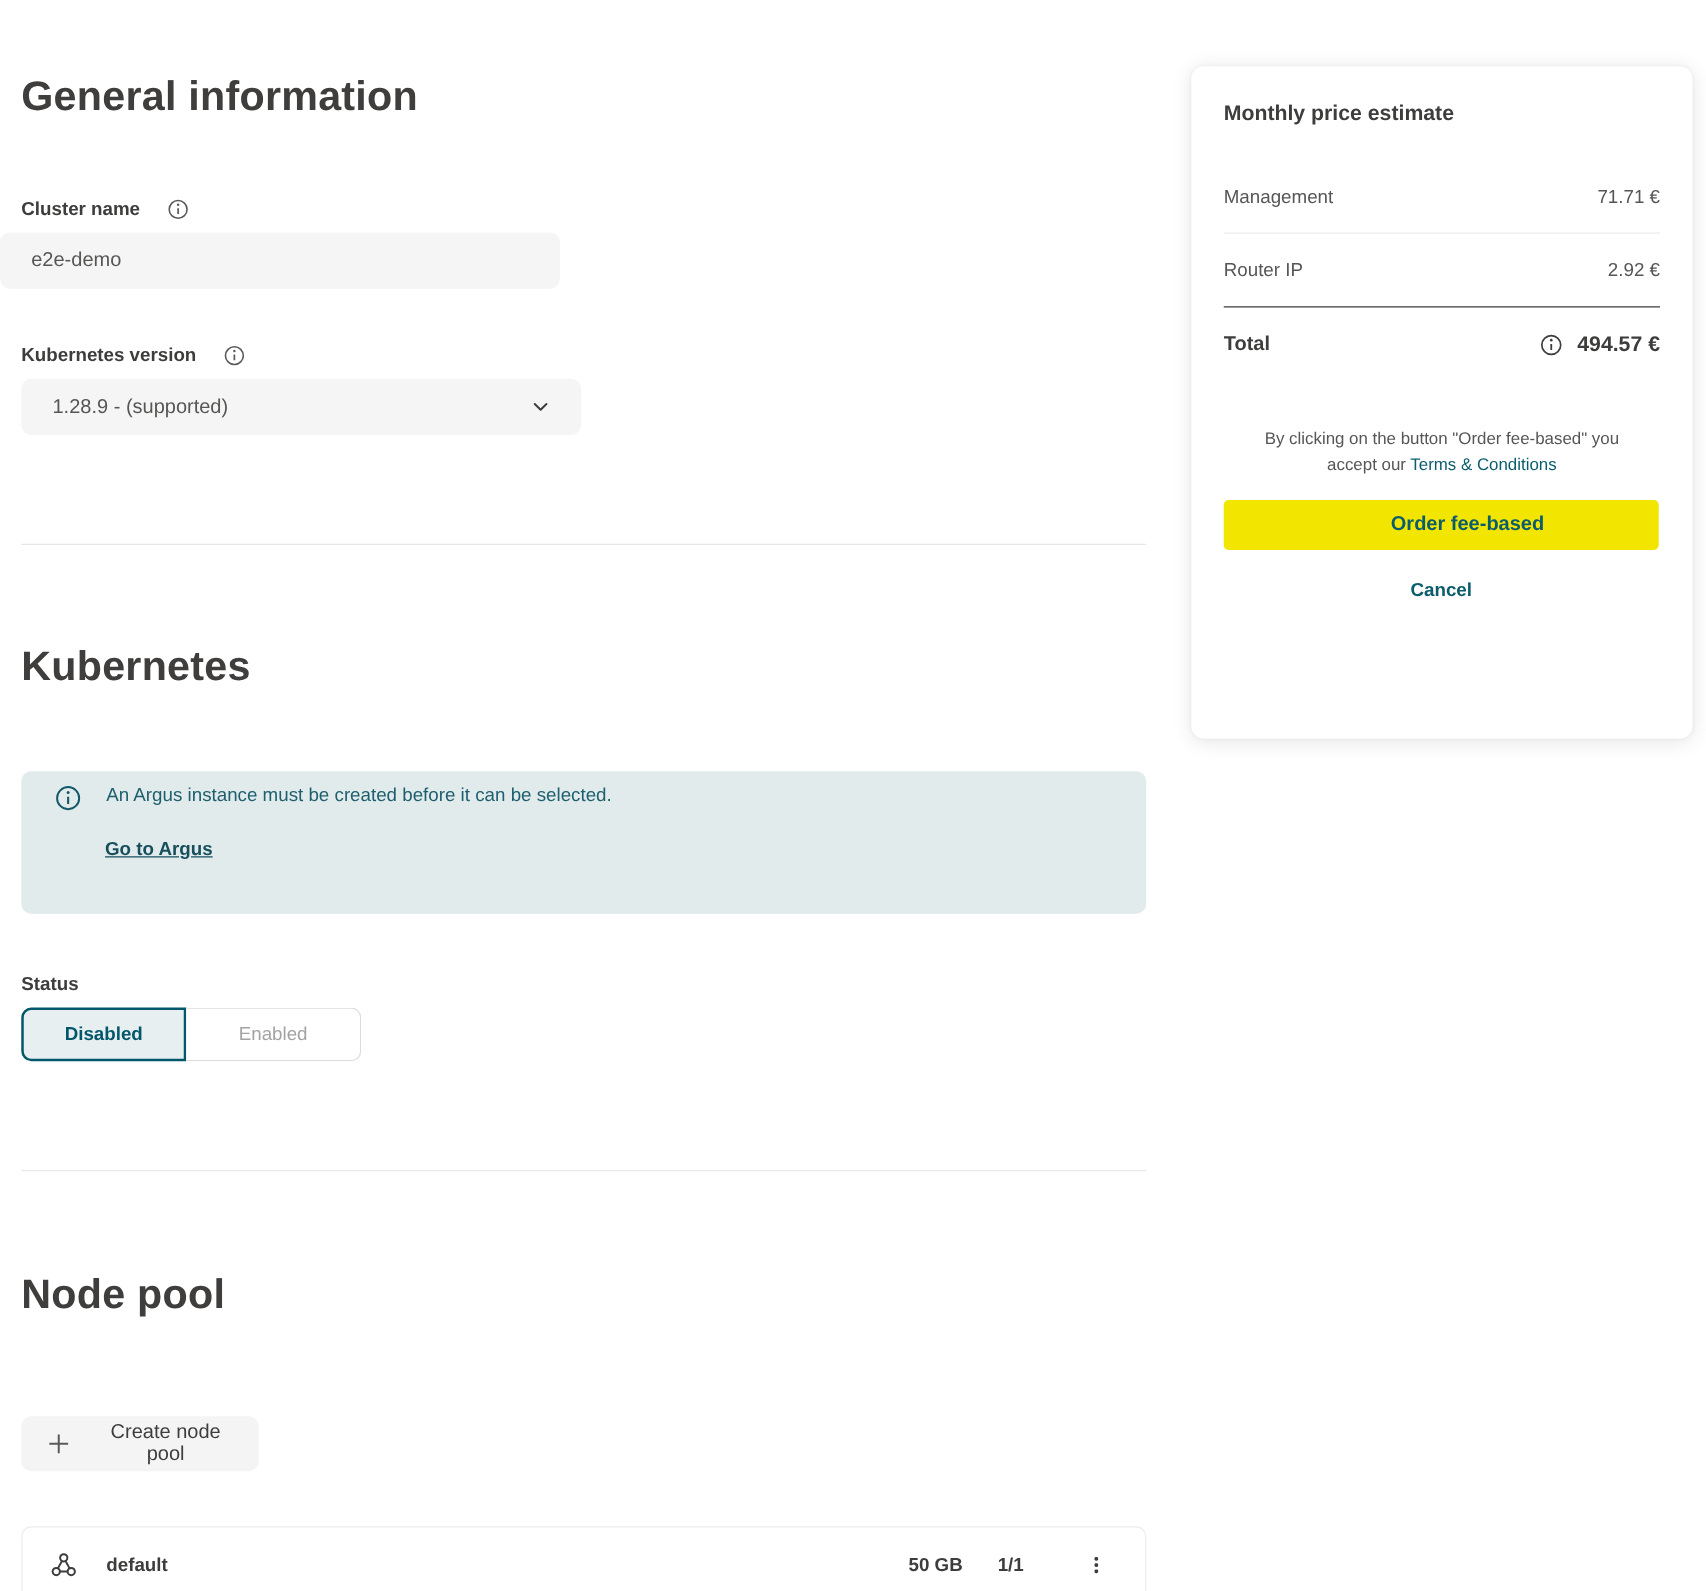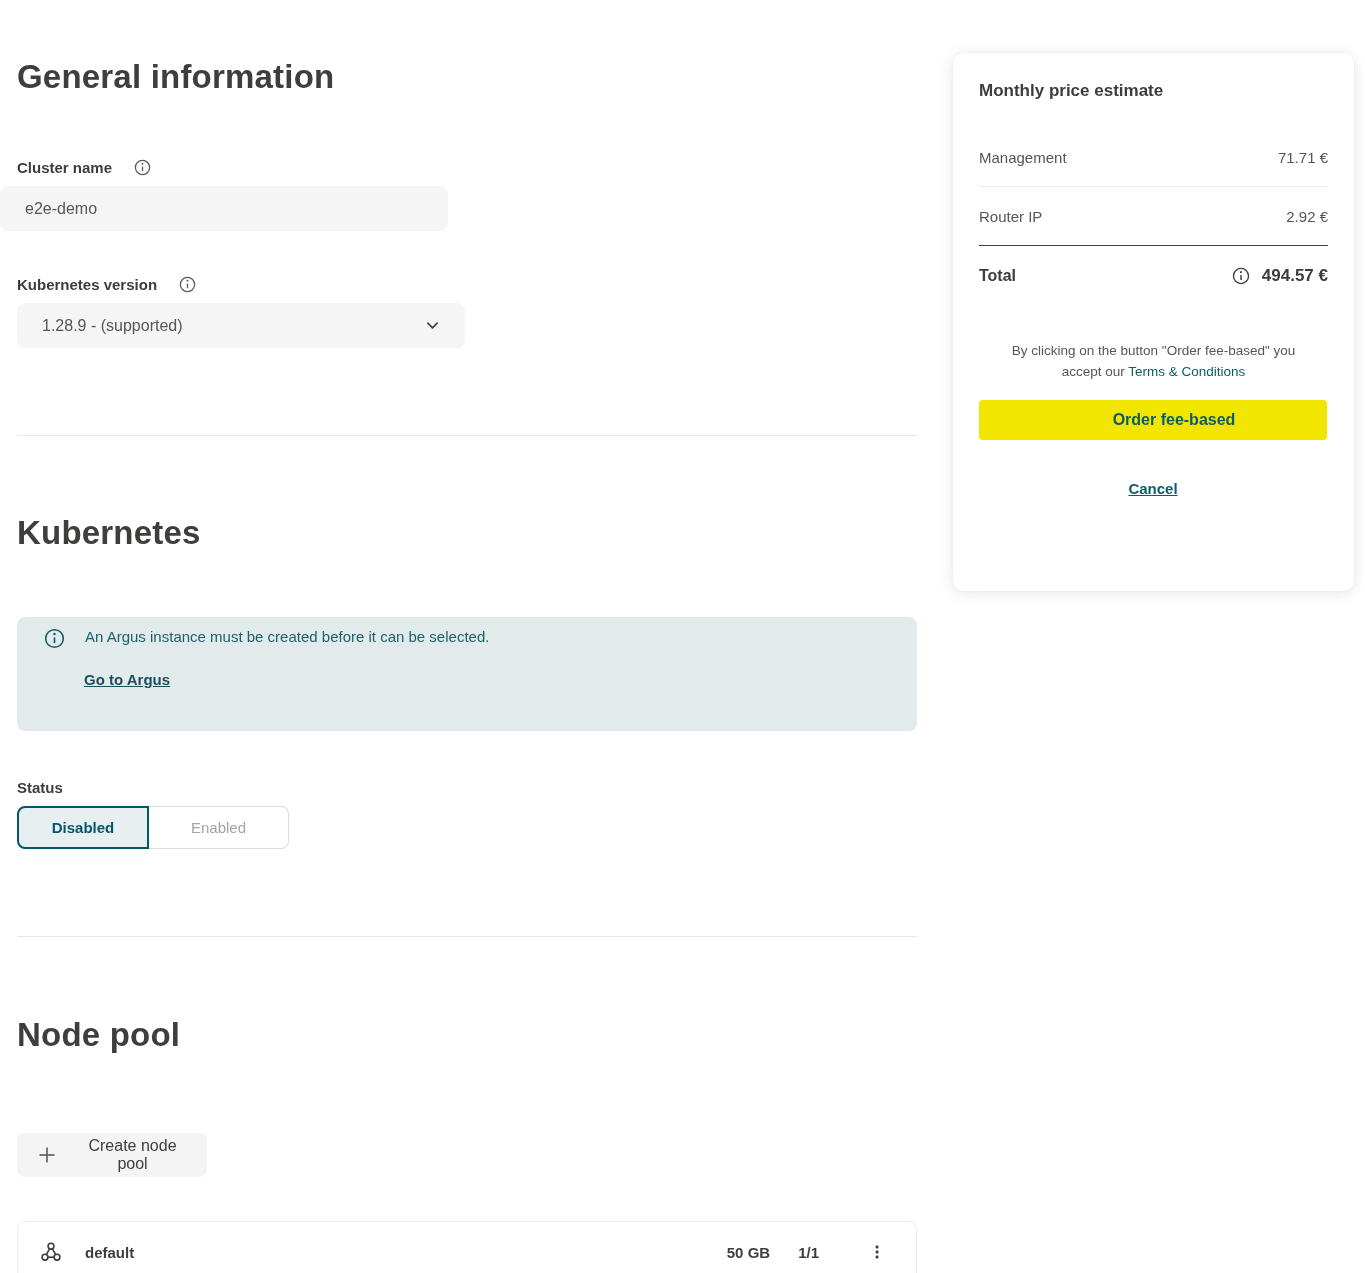--- a/index.html
+++ b/index.html
@@ -137,26 +137,25 @@
     margin-top:18px;
     width:348px; height:40px;
     background:#f2e500;
     border:none; border-radius:4px;
     font-family:"Liberation Sans", sans-serif;
     font-size:16px; font-weight:700; color:#0b5d6c;
     cursor:pointer;
     padding-left:42px;
   }
   .cancel-btn {
-    margin-top:40px; width:348px; text-align:center;
+    margin-top:24px; width:348px; text-align:center;
     background:none; border:none;
     font-family:"Liberation Sans", sans-serif;
     font-size:15px; font-weight:700; color:#0b5d6c;
     cursor:pointer;
-    text-decoration:underline;
   }
 </style>
 </head>
 <body>
 
 <main>
 
   <h1 class="section-title abs" style="left:17px; top:58px;">General information</h1>
 
   <div class="field-label-row abs" style="left:17px; top:159px;">

